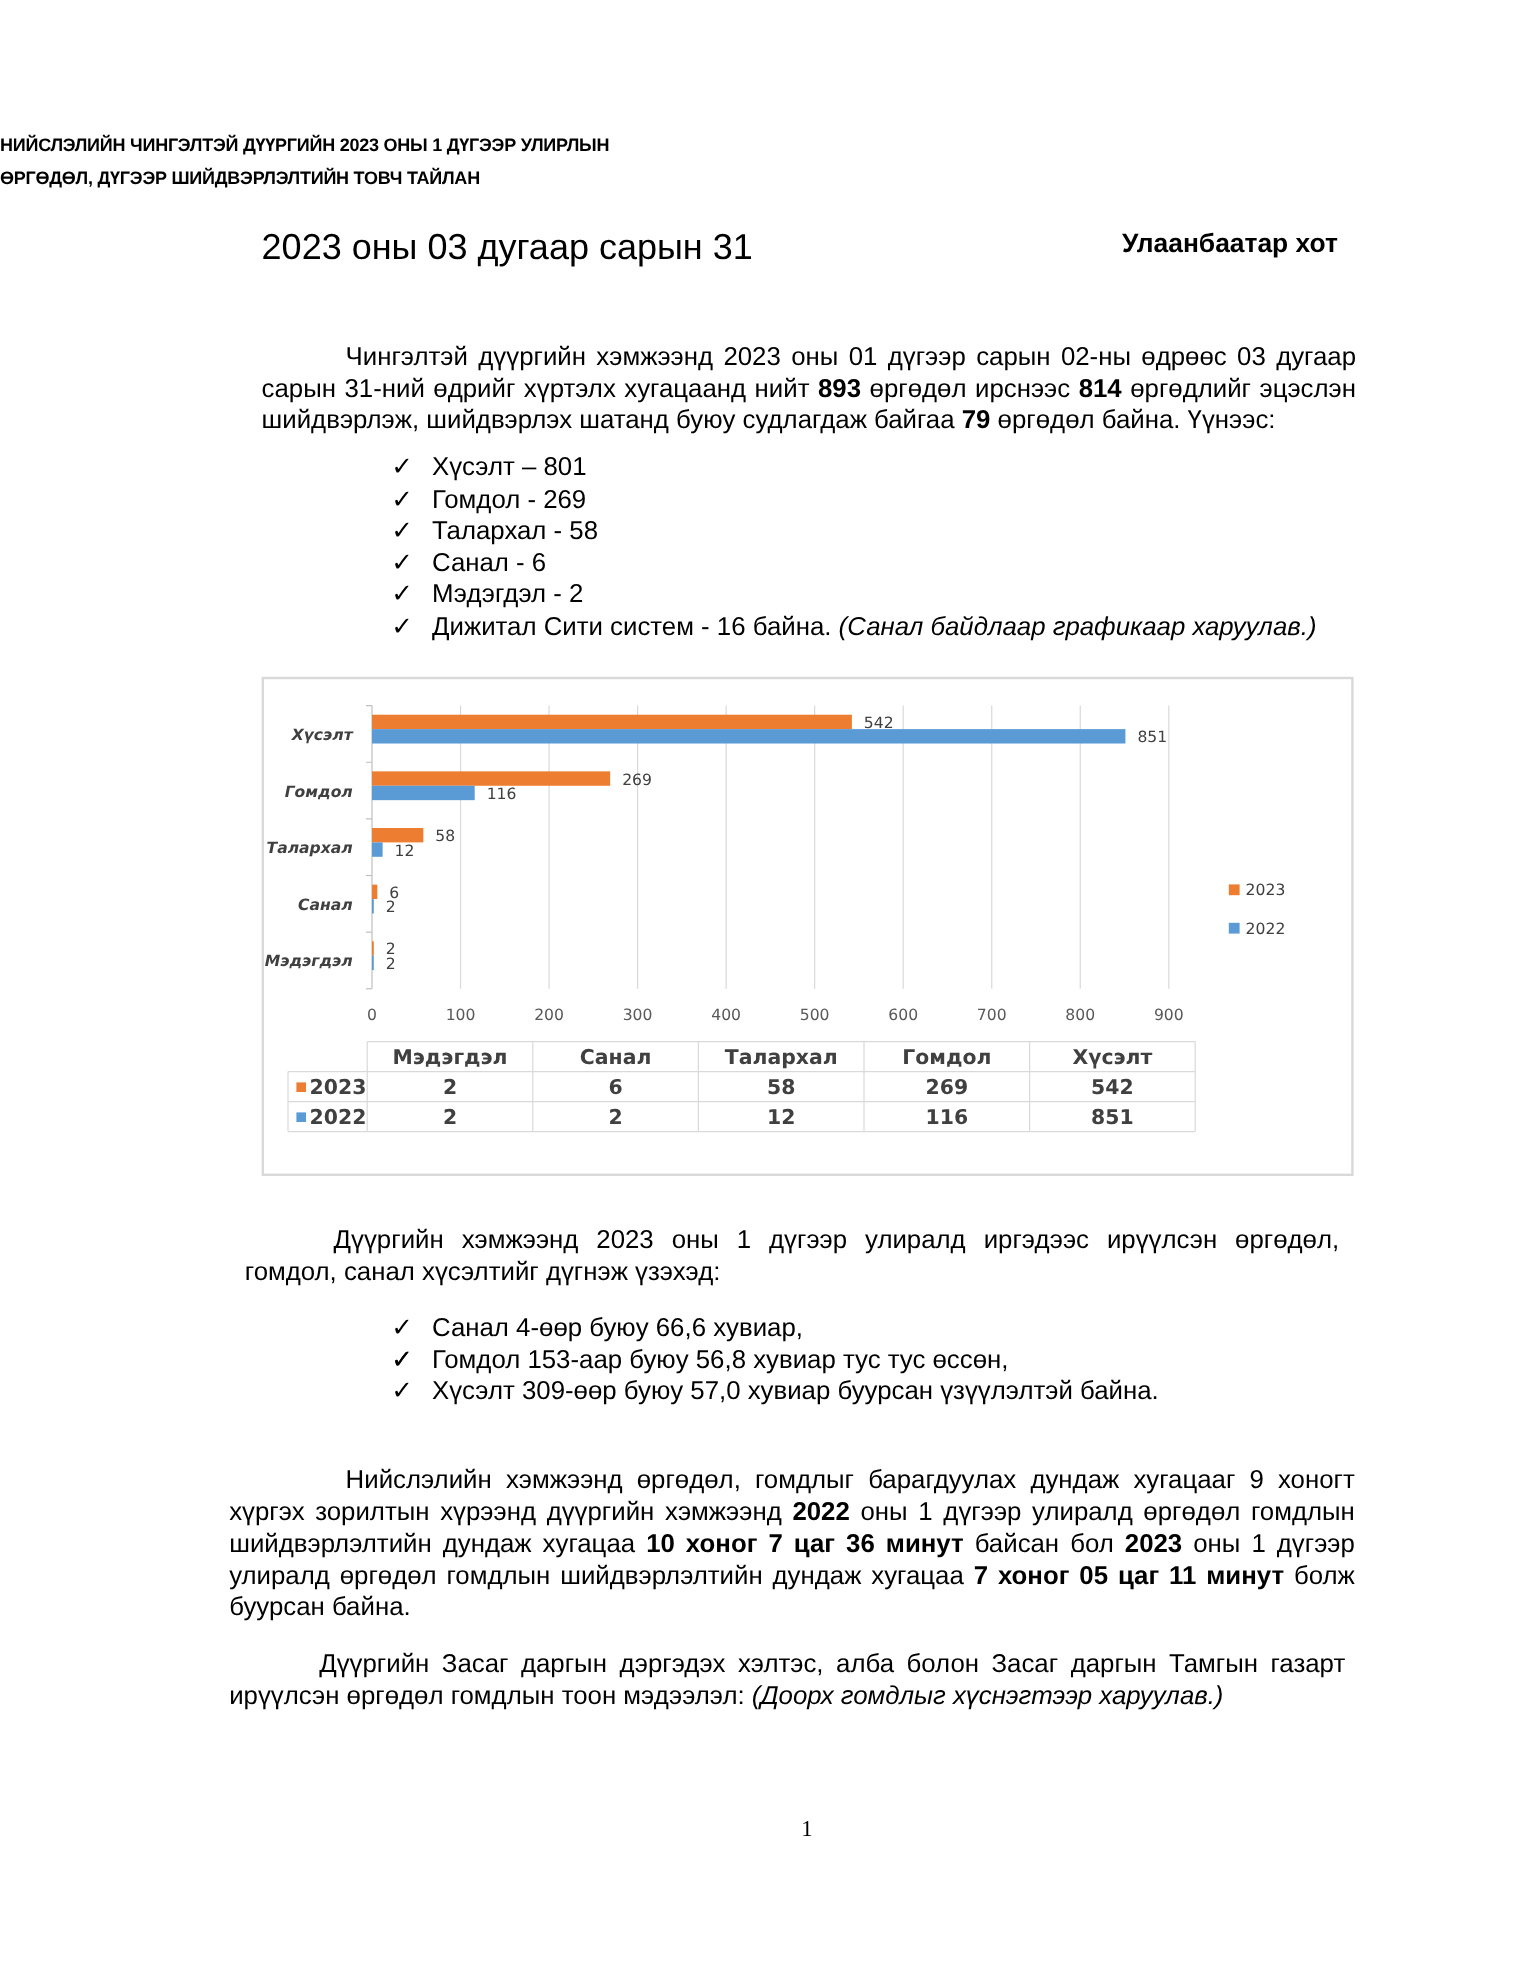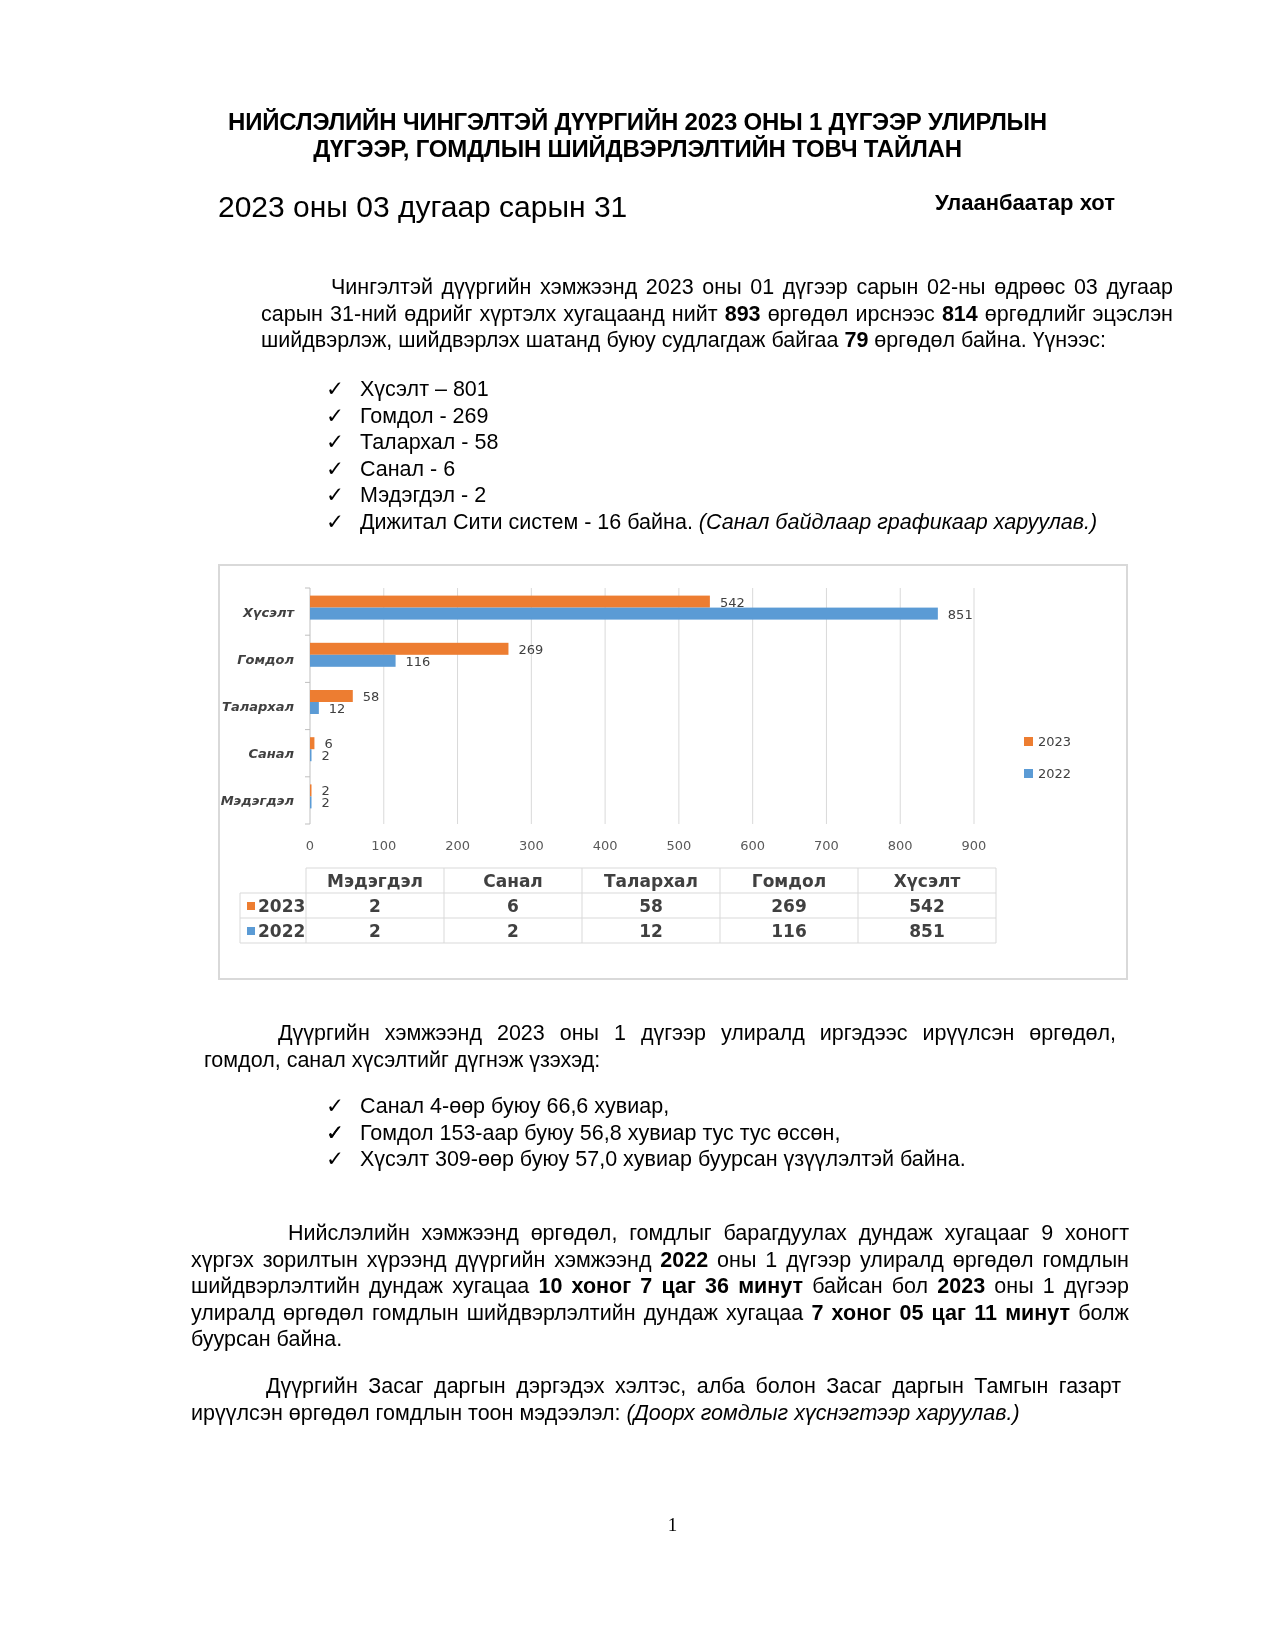--- a/index.html
+++ b/index.html
@@ -1,43 +1,43 @@
 <!DOCTYPE html>
 <html><head>
 <meta charset="utf-8">
 <style>
   html, body { margin:0; padding:0; background:#fff; }
   body { width:1275px; height:1650px; position:relative; font-family:"Liberation Sans", sans-serif; color:#000; }
   .abs { position:absolute; }
-  .title { left:0; width:1275px; top:108px; text-align:center; font-weight:bold; font-size:24px; line-height:27px; letter-spacing:-0.2px; }
+  .title { left:0; width:1275px; top:108px; text-align:left; font-weight:bold; font-size:15px; line-height:27px; letter-spacing:-0.2px; }
   .date { left:218px; top:190px; font-size:30px; }
   .place { right:160px; top:190px; font-size:22px;font-weight:bold; }
   .para { font-size:21.5px; line-height:26.5px; text-align:justify; }
-  .p1 { left:218px; top:274px; width:912px;margin-left:43px; }
+  .p1 { left:218px; top:284px; width:912px; }
   .indent { display:inline-block; width:70px; }
   .list { font-size:21.5px; line-height:26.5px; }
   .list .li { position:relative; padding-left:34px; white-space:nowrap; }
   .list .chk { position:absolute; left:0; top:0; }
   .l1 { left:326px; top:376px; }
   .l2 { left:326px; top:1093px; }
   .chart-frame { left:218px; top:564px; width:910px; height:416px; border:2px solid #d9d9d9; box-sizing:border-box; }
   .p2 { left:204px; top:1020px; width:912px; }
   .p3 { left:191px; top:1220px; width:938px; }
   .p4 { left:191px; top:1373px; width:930px; }
   .pagenum { left:0; width:1345px; top:1514px; text-align:center; font-family:"Liberation Serif", serif; font-size:19px; }
   b { font-weight:bold; }
   i { font-style:italic; }
   svg text { font-family:"DejaVu Sans", sans-serif; }
 </style>
 </head>
 <body>
 
 <div class="abs title">
   <div>НИЙСЛЭЛИЙН ЧИНГЭЛТЭЙ ДҮҮРГИЙН 2023 ОНЫ 1 ДҮГЭЭР УЛИРЛЫН</div>
-  <div>ДҮГЭЭР, ГОМДЛЫН ШИЙДВЭРЛЭЛТИЙН ТОВЧ ТАЙЛАН</div>
+  <div>ӨРГӨДӨЛ, ДҮГЭЭР ШИЙДВЭРЛЭЛТИЙН ТОВЧ ТАЙЛАН</div>
 </div>
 
 <div class="abs date">2023 оны 03 дугаар сарын 31</div>
 <div class="abs place">Улаанбаатар хот</div>
 
 <div class="abs para p1">
   <span class="indent"></span><span>Чингэлтэй дүүргийн хэмжээнд 2023 оны 01 дүгээр сарын 02-ны өдрөөс 03 дугаар сарын 31-ний өдрийг хүртэлх хугацаанд нийт </span><b>893</b><span> өргөдөл ирснээс </span><b>814</b><span> өргөдлийг эцэслэн шийдвэрлэж, шийдвэрлэх шатанд буюу судлагдаж байгаа </span><b>79</b><span> өргөдөл байна. Үүнээс:</span>
 </div>
 
 <div class="abs list l1">

